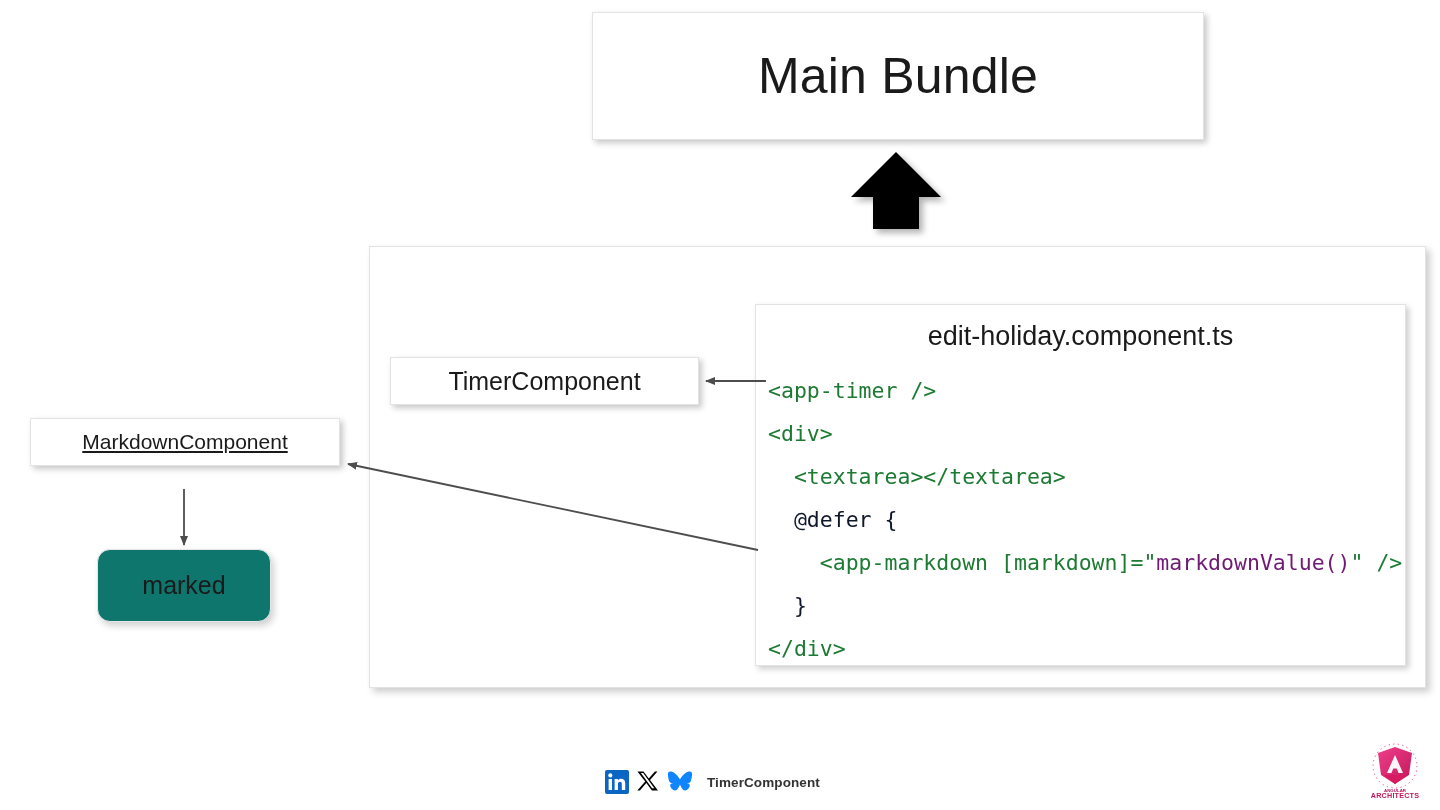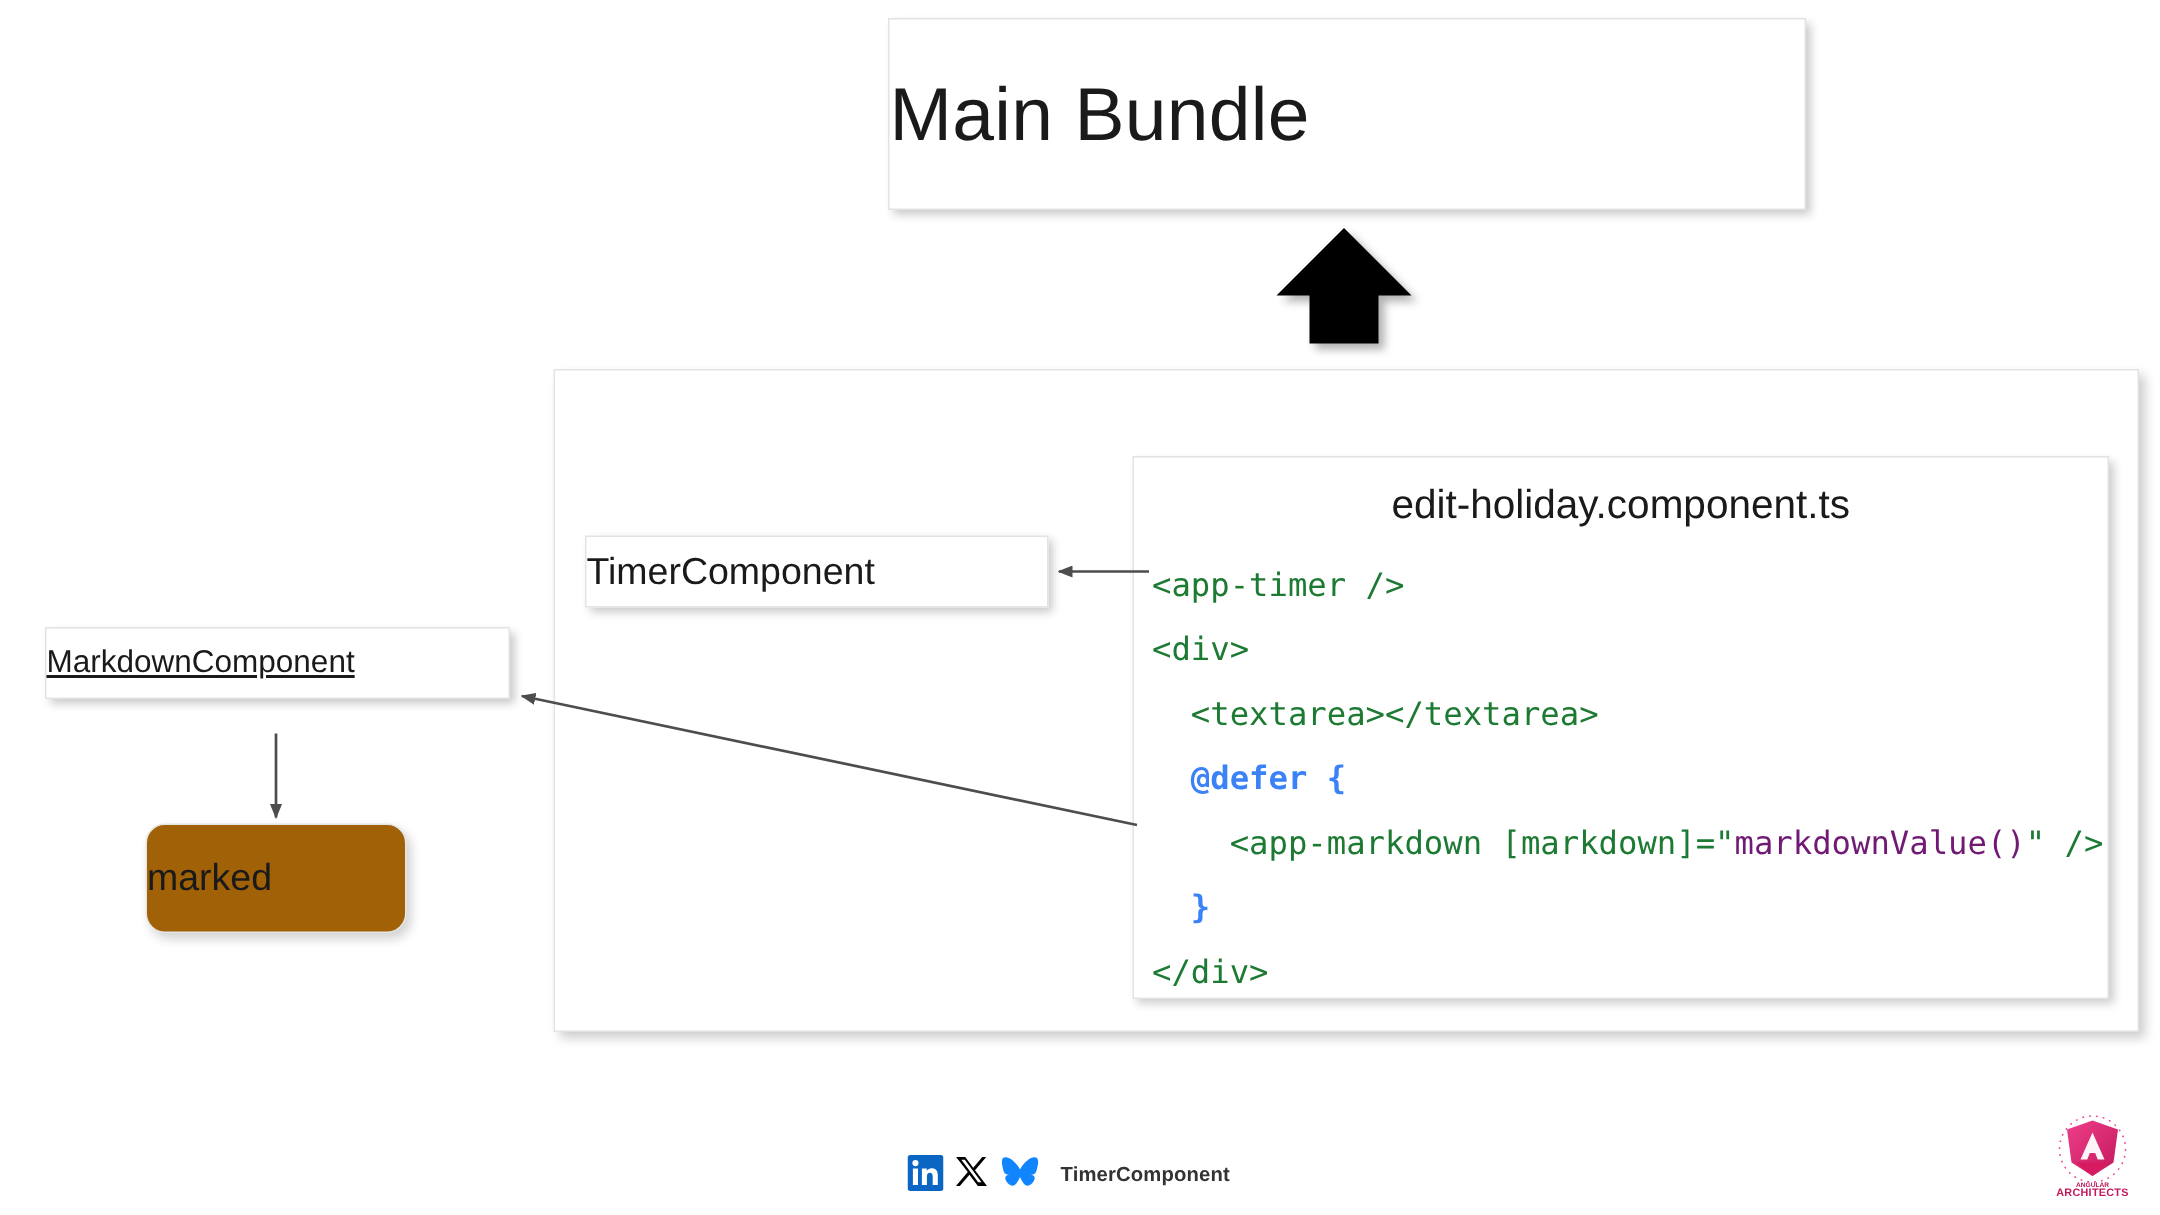--- a/index.html
+++ b/index.html
@@ -21,21 +21,21 @@
 
   
   .box {
     position: absolute;
     background: #ffffff;
     border: 1px solid #e3e3e3;
     box-shadow: 3px 3px 6px rgba(0,0,0,0.22);
     box-sizing: border-box;
     display: flex;
     align-items: center;
-    justify-content: flex-start;
+    justify-content: center;
     color: #1a1a1a;
   }
 
   #main-bundle-box {
     left: 592px;
     top: 12px;
     width: 612px;
     height: 128px;
     font-size: 50px;
     font-weight: 400;
@@ -77,21 +77,21 @@
     top: 64px;
     right: 6px;
     font-family: "DejaVu Sans Mono", monospace;
     font-size: 21.5px;
     line-height: 43px;
     color: #1d7a33;
     white-space: pre;
   }
   .code-line { white-space: pre; }
   .tok-green  { color: #1d7a33; }
-  .tok-defer  { color: #3b82f6; font-weight: bold; }
+  .tok-defer  { color: #0f172a; font-weight: normal; }
   .tok-blue   { color: #701a75; }
 
   #timer-box {
     left: 390px;
     top: 357px;
     width: 309px;
     height: 48px;
     font-size: 25px;
   }
 
@@ -102,21 +102,21 @@
     height: 48px;
     font-size: 21px;
     text-decoration: underline;
   }
 
   #marked-box {
     left: 97px;
     top: 549px;
     width: 174px;
     height: 73px;
-    background: #a16207;
+    background: #0f766e;
     border: 1px solid #e6e6e6;
     border-radius: 13px;
     font-size: 25px;
     box-shadow: 3px 4px 7px rgba(0,0,0,0.18);
   }
 
   
   #arrows {
     position: absolute;
     left: 0;

